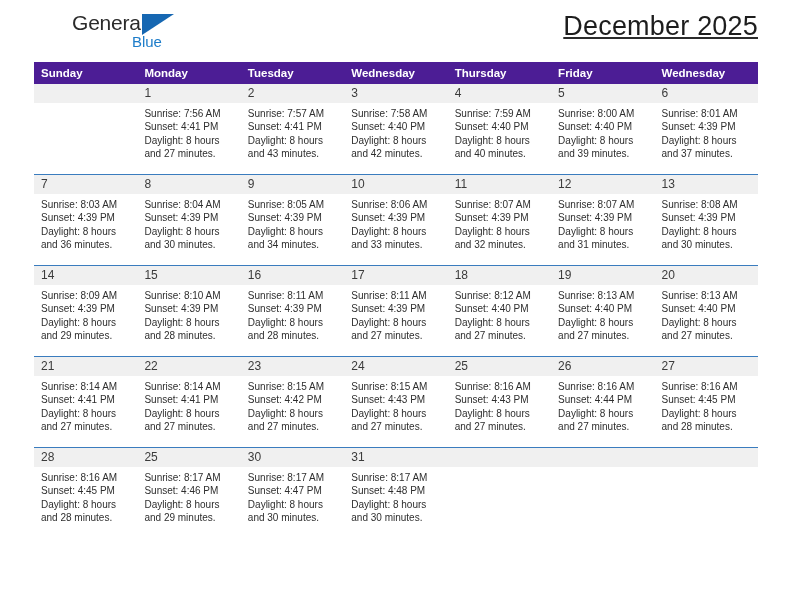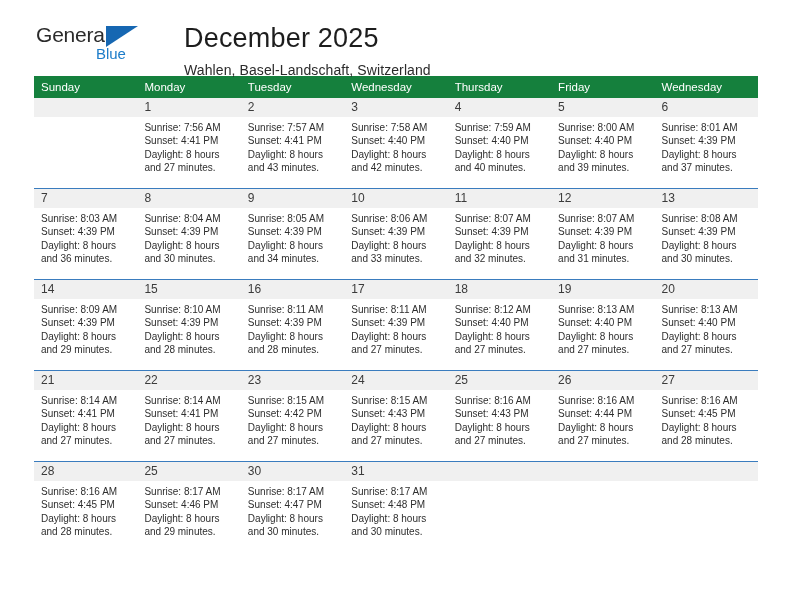--- a/index.html
+++ b/index.html
@@ -20,23 +20,24 @@
     height: 612px;
     box-sizing: border-box;
     padding: 0 34px;
   }
 
   
   .header {
     display: flex;
     align-items: flex-start;
     justify-content: space-between;
-    height: 76px;
-    padding-top: 22px;
+    height: 62px;
+    padding-top: 10px;
     box-sizing: border-box;
+    margin-left: 36px;
   }
   .brand {
     position: relative;
     width: 150px;
     height: 52px;
     flex: 0 0 auto;
   }
   .brand-general {
     position: absolute;
     left: 2px;
@@ -58,23 +59,24 @@
   .brand-blue {
     position: absolute;
     left: 62px;
     top: 23px;
     font-size: 15px;
     letter-spacing: -0.1px;
     color: #1c7cc9;
     font-family: "Liberation Sans", sans-serif;
   }
   .titles {
-    text-align: left;
+    text-align: right;
     flex: 1 1 auto;
     padding-top: 0px;
+    text-decoration: underline;
   }
   .cal-title {
     font-size: 27px;
     font-weight: normal;
     color: #1d1d1d;
     line-height: 32px;
     letter-spacing: 0.2px;
   }
   .cal-subtitle {
     font-size: 14px;
@@ -84,24 +86,24 @@
     letter-spacing: 0.1px;
   }
 
   
   .calendar {
     width: 724px;
     border-collapse: collapse;
     table-layout: fixed;
   }
   .calendar th {
-    background: #15803d;
+    background: #4c1d95;
     color: #ffffff;
     font-size: 11.5px;
-    font-weight: normal;
+    font-weight: bold;
     text-align: left;
     padding: 5px 0 5px 7px;
     height: 20px;
     box-sizing: border-box;
     border: none;
   }
   .calendar td {
     vertical-align: top;
     padding: 0;
     border: none;
@@ -144,21 +146,20 @@
 <div class="page">
 
   <div class="header">
     <div class="brand">
       <span class="brand-general">General</span>
       <span class="brand-tri"></span>
       <span class="brand-blue">Blue</span>
     </div>
     <div class="titles">
       <div class="cal-title">December 2025</div>
-      <div class="cal-subtitle">Wahlen, Basel-Landschaft, Switzerland</div>
     </div>
   </div>
 
   <table class="calendar">
     <thead>
       <tr>
         <th>Sunday</th>
         <th>Monday</th>
         <th>Tuesday</th>
         <th>Wednesday</th>

